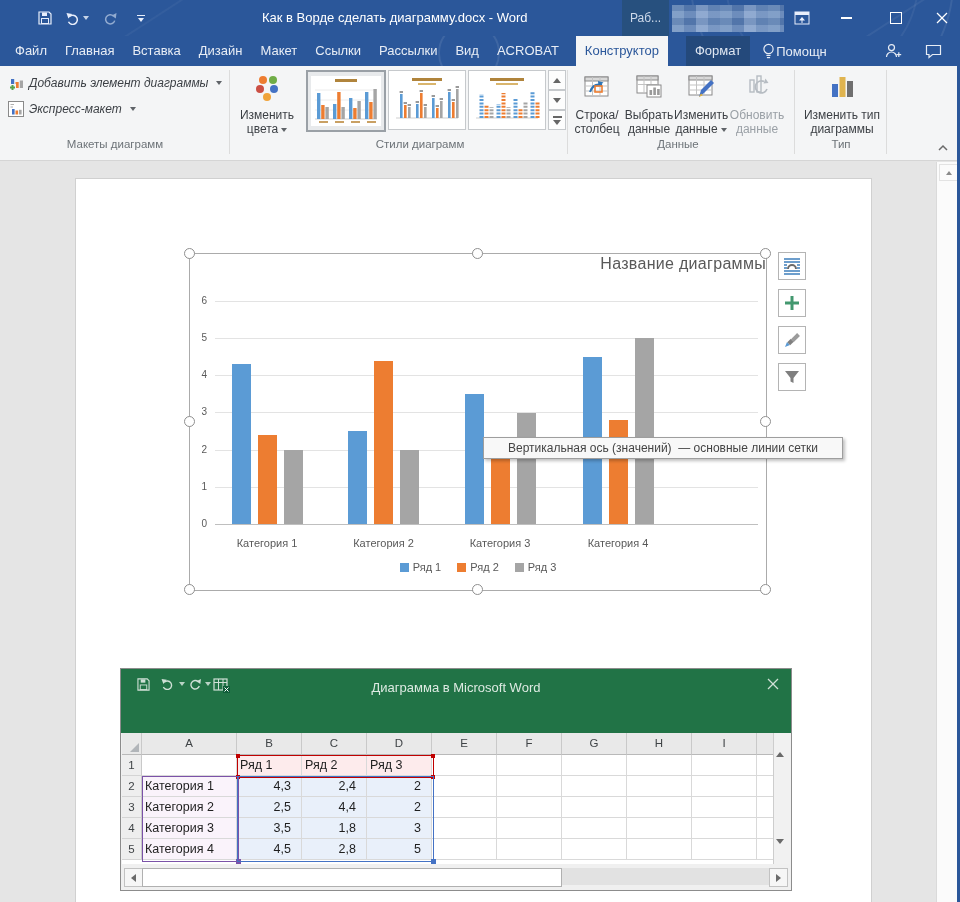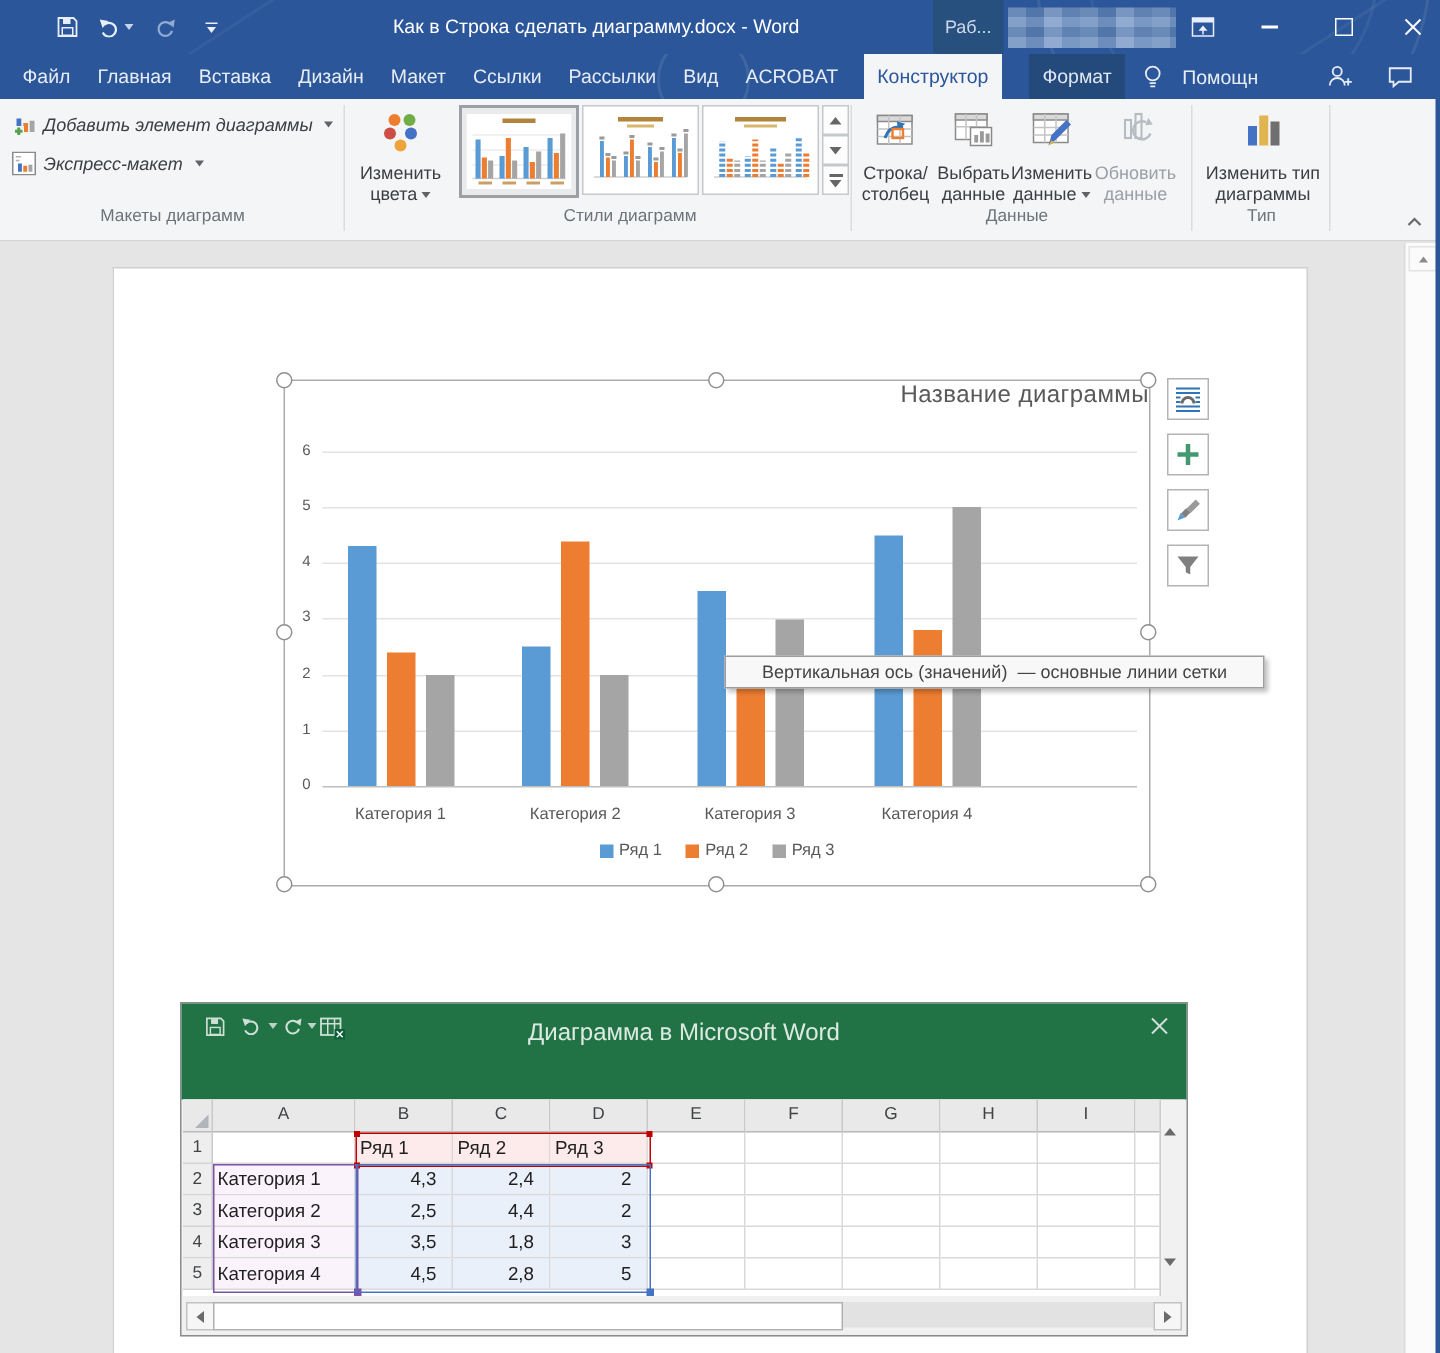--- a/index.html
+++ b/index.html
@@ -18,21 +18,21 @@
            font-size:12px;text-align:center;line-height:36px;}
   .blur{position:absolute;left:672px;top:5px;width:112px;height:27px;
         background-image:repeating-linear-gradient(0deg, rgba(255,255,255,.14) 0 7px, rgba(0,0,0,.04) 7px 14px),
         repeating-linear-gradient(90deg,#6e90bf 0 12px,#557ab1 12px 24px,#7e9cc9 24px 36px,#6487ba 36px 48px);}
   .winctl{position:absolute;top:0;height:36px;width:40px;display:flex;align-items:center;justify-content:center;}
   
   .tabs{position:absolute;left:6px;top:0;height:30px;display:flex;align-items:stretch;}
   .tab{color:#e8edf5;font-size:13px;line-height:30px;padding:0 9px;white-space:nowrap;}
   .tab.active{background:#f4f5f6;color:#2b579a;margin-left:8px;}
   .tab.format{background:#24497b;color:#dfe7f2;margin-left:18px;}
-  .help{display:flex;align-items:center;margin-left:12px;color:#e8edf5;font-size:13px;gap:13px;}
+  .help{display:flex;align-items:center;margin-left:12px;color:#e8edf5;font-size:13px;gap:1px;}
   .tr-icon{position:absolute;top:0;height:30px;display:flex;align-items:center;justify-content:center;width:30px;}
   
   .ribbon{position:absolute;left:0;top:66px;width:960px;height:94px;background:#f4f5f6;
           border-bottom:1px solid #d5d5d5;font-size:12px;color:#3b3f44;}
   .rdiv{position:absolute;top:4px;height:84px;width:1px;background:#dcdcdc;}
   .grouplabel{position:absolute;top:72px;font-size:11.5px;color:#6d7378;text-align:center;}
   .menubtn{position:absolute;display:flex;align-items:center;gap:5px;white-space:nowrap;font-style:italic;}
   .bigbtn{position:absolute;text-align:center;line-height:14px;}
   .bigbtn .ic{height:32px;display:flex;align-items:flex-start;justify-content:center;padding-top:2px;}
   .bigbtn.disabled{color:#9aa0a6;}
@@ -69,21 +69,21 @@
   .litem{display:flex;align-items:center;gap:4px;font-size:11px;color:#595959;}
   .legend-sq{width:9px;height:9px;display:inline-block;}
   .tooltip{position:absolute;left:483px;top:437px;height:20px;line-height:20px;padding:0 24px;background:#f8f8f8;
            border:1px solid #9e9e9e;box-shadow:2px 2px 3px rgba(0,0,0,.25);font-size:12px;color:#444;
            white-space:pre;z-index:50;}
   .sidebtn{position:absolute;left:778px;width:26px;height:26px;background:#fff;border:1px solid #b4b4b4;
            display:flex;align-items:center;justify-content:center;}
   
   .excel{position:absolute;left:120px;top:668px;width:670px;height:221px;border:1px solid #8c8c8c;background:#f0f0f0;}
   .xhead{position:absolute;left:0;top:0;width:100%;height:64px;background:#217346;}
-  .xtitle{position:absolute;left:0;top:11px;width:100%;text-align:center;color:#ddeae2;font-size:16px;}
+  .xtitle{position:absolute;left:0;top:11px;width:100%;text-align:center;color:#ddeae2;font-size:13px;}
   .xico{position:absolute;top:9px;display:flex;align-items:center;}
   .sheet{position:absolute;left:1px;top:64px;width:652px;height:131px;background:#fff;display:grid;
          grid-template-columns:20px 95px repeat(8,65px) 1fr;grid-template-rows:22px repeat(5,21px);}
   .ch{background:#e9e9e9;border-right:1px solid #c9c9c9;border-bottom:1px solid #b9b9b9;
       font-size:11.5px;color:#3f4346;text-align:center;line-height:21px;position:relative;}
   .rn{background:#eeeeee;border-right:1px solid #c9c9c9;border-bottom:1px solid #d4d4d4;
       font-size:11.5px;color:#3f4346;text-align:center;line-height:20px;}
   .cell{border-right:1px solid #d9d9d9;border-bottom:1px solid #d9d9d9;font-size:12.5px;color:#1f1f1f;
         line-height:20px;padding:0 3px;overflow:hidden;white-space:nowrap;}
   .cell.num{text-align:right;padding-right:10px;}
@@ -130,21 +130,21 @@
           <path d="M11.5 4 a4.6 4.6 0 1 0 1.2 4.6" fill="none" stroke="#92abd0" stroke-width="1.5"></path>
           <polygon points="14.5,1 13.8,6.4 9.6,3.4" fill="#92abd0"></polygon>
         </svg>
     </div>
     <div class="qat-btn" style="flex-direction:column;">
       <div style="width:8px;border-top:1.5px solid #e8eefb;margin-bottom:2px;"></div>
       <span class="caret" style="border-top-color:#e8eefb;margin-left:0;"></span>
     </div>
   </div>
 
-  <span class="win-title" style="left:262px;">Как в Строка сделать диаграмму.docx - Word</span>
+  <span class="win-title" style="left:262px;">Как в Ворде сделать диаграмму.docx - Word</span>
 
   <div class="ctx-box">Раб...</div>
   <div class="blur"></div>
 
   <div class="winctl" style="left:782px;">
     <svg width="16" height="14" viewBox="0 0 16 14">
         <rect x="1" y="1" width="14" height="12" fill="none" stroke="#e8eefb"></rect>
         <rect x="1" y="1" width="14" height="3" fill="#e8eefb"></rect>
         <polygon points="8,6 11,9.5 5,9.5" fill="#e8eefb"></polygon>
         <line x1="8" y1="9" x2="8" y2="12" stroke="#e8eefb"></line>

